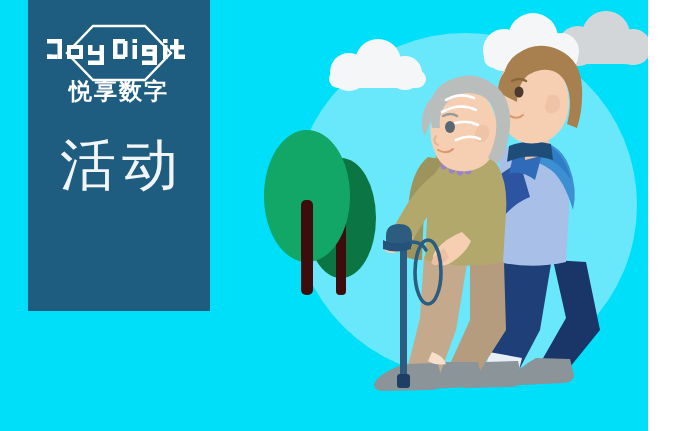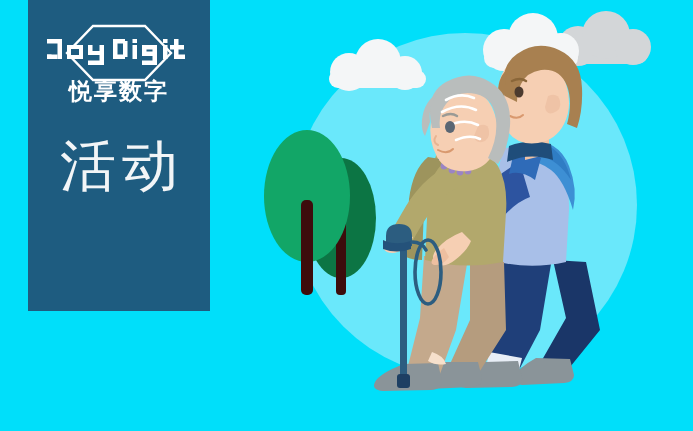--- a/index.html
+++ b/index.html
@@ -2,25 +2,26 @@
 <html><head>
 <meta charset="utf-8">
 <style>
   html, body {
     margin: 0;
     padding: 0;
     background: #ffffff;
   }
   #banner {
     position: relative;
-    width: 693px;
+    width: 611px;
     height: 431px;
     overflow: hidden;
     font-family: "Liberation Sans", "DejaVu Sans", sans-serif;
     background: #00DFFA;
+    padding-left: 37px;
   }
   #art {
     position: absolute;
     left: 0;
     top: 0;
     width: 693px;
     height: 431px;
   }
   
   #title-panel {
@@ -77,21 +78,21 @@
     align-items: center;
   }
   .headline-line {
     color: #F2F5F7;
     font-size: 56px;
     line-height: 1.14;
     letter-spacing: 6px;
     text-indent: 6px;
     white-space: nowrap;
   }
-  .headline-line.light { font-weight: 300; }
+  .headline-line.light { font-weight: 300; font-family: Liberation Serif, serif; }
   .headline-line.bold  { font-weight: bold; }
 </style>
 </head>
 <body>
 
 <div id="banner">
 
   <svg id="art" viewBox="0 0 693 431">
 
     <rect x="0" y="0" width="693" height="431" fill="#00DFFA"></rect>

